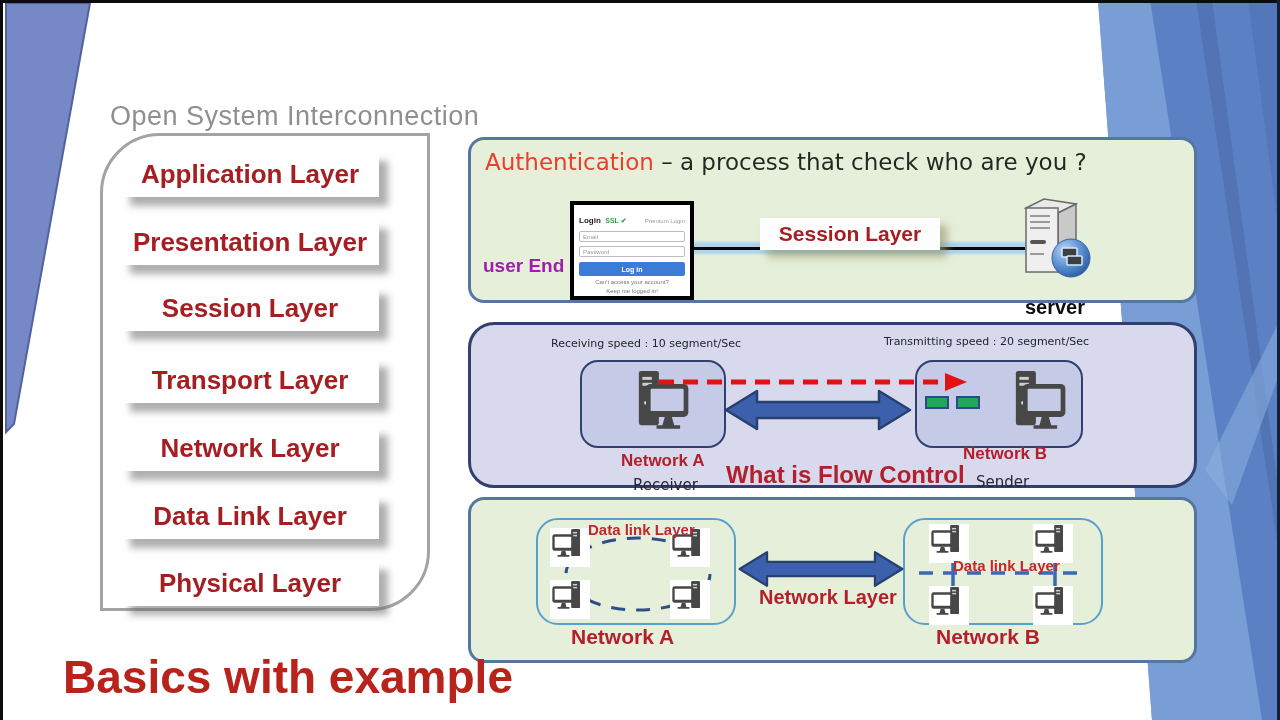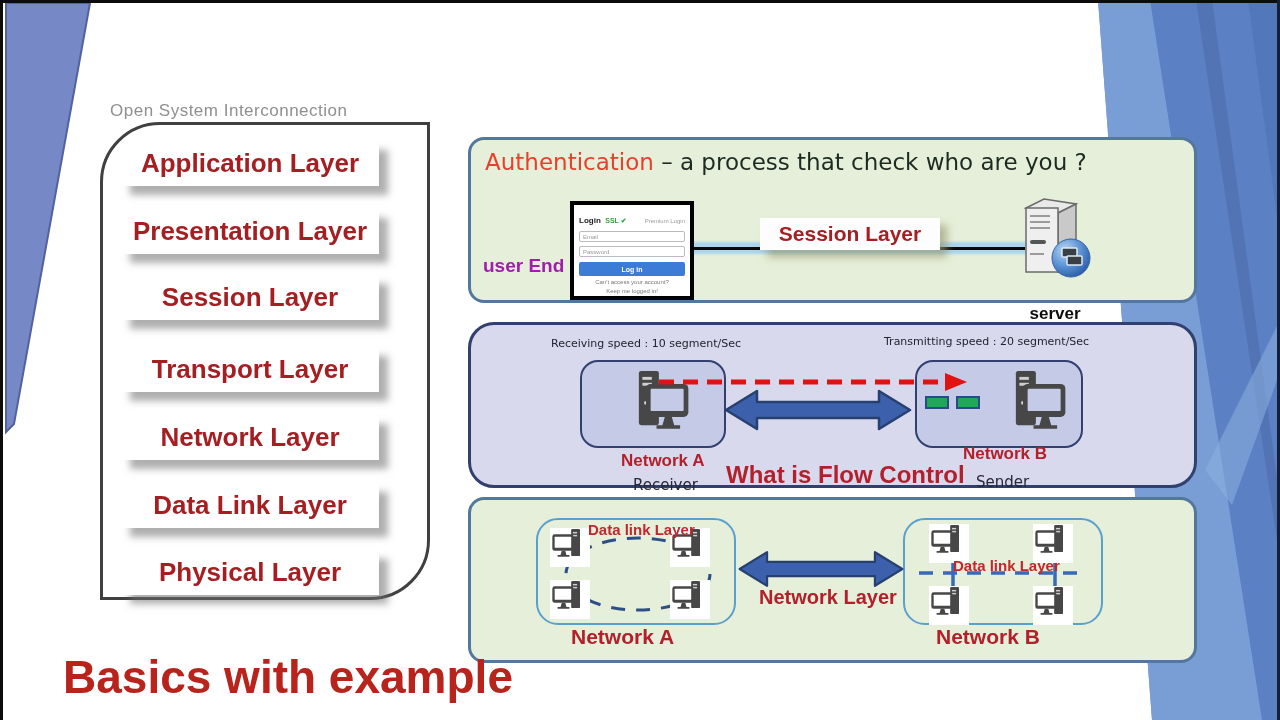--- a/index.html
+++ b/index.html
@@ -10,28 +10,28 @@
   
   .frame-top  { position:absolute; left:0; top:0; width:1280px; height:3px; background:#0c0c0c; z-index:9;}
   .frame-left { position:absolute; left:0; top:0; width:3px; height:720px; background:#0c0c0c; z-index:9;}
   .frame-right{ position:absolute; right:0; top:0; width:3px; height:720px; background:#14203a; z-index:9;}
 
   .bg-svg { position:absolute; left:0; top:0; z-index:0; }
 
   
   .title { position:absolute; left:108px; top:38px; font-size:52px; font-weight:600;
            color:#44639e; z-index:2; letter-spacing:1px;}
-  .subtitle { position:absolute; left:110px; top:101px; font-size:17px; color:#8f8f8f;
+  .subtitle { position:absolute; left:110px; top:101px; font-size:27px; color:#8f8f8f;
               z-index:2; letter-spacing:.5px;}
   .footer { position:absolute; left:24px; top:650px; font-size:46px; font-weight:600;
             color:#b8231c; z-index:2;margin-left:39px;}
 
   
-  .layers-box { position:absolute; left:100px; top:122px; width:330px; height:478px;
-                background:#fff; border:3px solid #404040;
+  .layers-box { position:absolute; left:100px; top:133px; width:330px; height:478px;
+                background:#fff; border:3px solid #a3a3a3;
                 border-radius:60px 0 60px 0; z-index:2;}
   .layer-card { position:absolute; left:18px; width:258px; height:45px; background:#fff;
                 box-shadow:9px 9px 7px rgba(110,110,110,.55);
                 display:flex; align-items:center; justify-content:center;
                 font-size:26px; font-weight:700; color:#a51f22; white-space:nowrap;}
 
   
   .panel { position:absolute; left:468px; width:729px; height:166px; z-index:2;}
   .panel.green { background:#e6efd9; border:3px solid #54779e; border-radius:16px;}
   .panel.purple{ background:#d9d9ed; border:3px solid #31406e; border-radius:26px;}
@@ -54,21 +54,21 @@
   .lc-link { margin-top:3px; text-align:center; font-size:6px; color:#777;}
   .user-end { position:absolute; left:12px; top:115px; font-size:19px; font-weight:700; color:#a21caf;}
   .glow-line { position:absolute; left:216px; top:102px; width:346px; height:12px;
                background:#a9d6ec; border-radius:6px; filter:blur(1px);}
   .black-line { position:absolute; left:220px; top:107px; width:334px; height:3px; background:#0a0a0a;}
   .session-card { position:absolute; left:289px; top:78px; width:180px; height:32px; background:#fdfdfd;
                   box-shadow:7px 7px 8px rgba(150,150,110,.65);
                   display:flex; align-items:center; justify-content:center;
                   font-size:21px; font-weight:700; color:#a51f22;}
   .server-wrap { position:absolute; left:544px; top:56px; width:80px; text-align:center;}
-  .server-label { font-size:17px; font-weight:700; color:#0d0d0d; margin-top:16px;}
+  .server-label { font-size:20px; font-weight:700; color:#0d0d0d; margin-top:8px;}
 
   
   .speed-label { position:absolute; font-size:11px; color:#20252f;
                  font-family:"DejaVu Sans", sans-serif; white-space:nowrap;}
   .inner-node { position:absolute; top:35px; height:88px; background:#c5cae7;
                 border:2.5px solid #31406e; border-radius:18px;
                 display:flex; align-items:center; justify-content:center;}
   .seg { width:24px; height:13px; background:#1fa855; border:2px solid #2b4a8c; }
   .flow-red { color:#b3202c; font-weight:700; position:absolute; white-space:nowrap;}
   .flow-dark { color:#262737; position:absolute; font-family:"DejaVu Sans", sans-serif;

